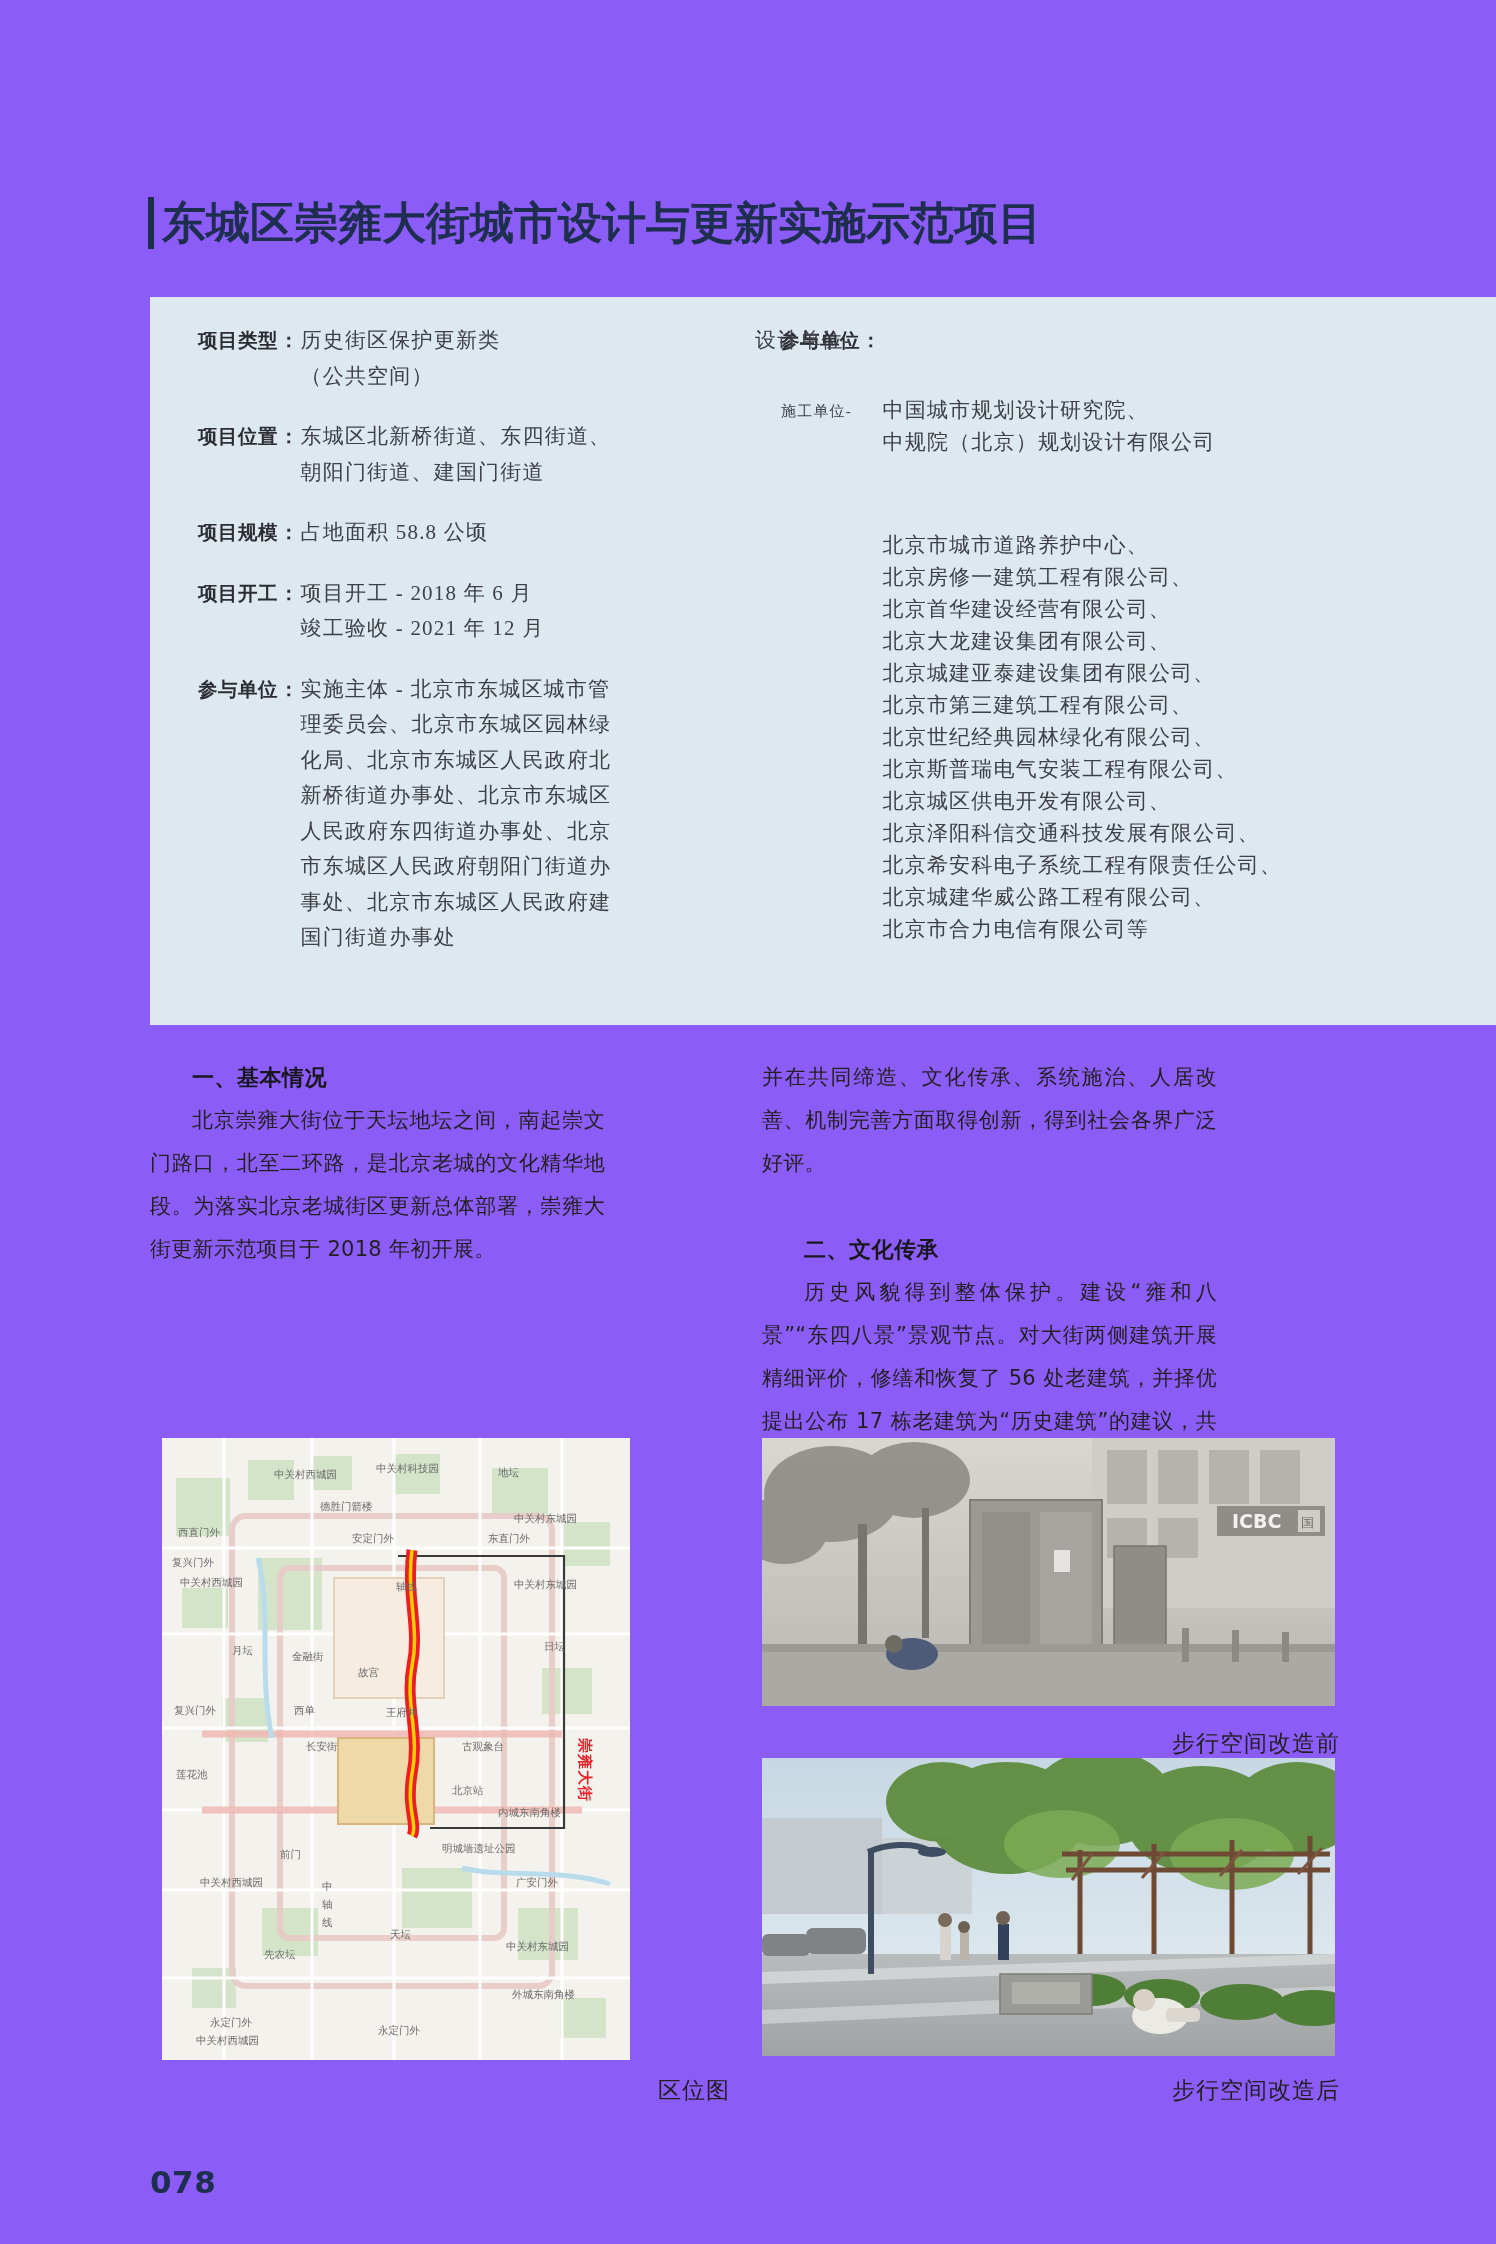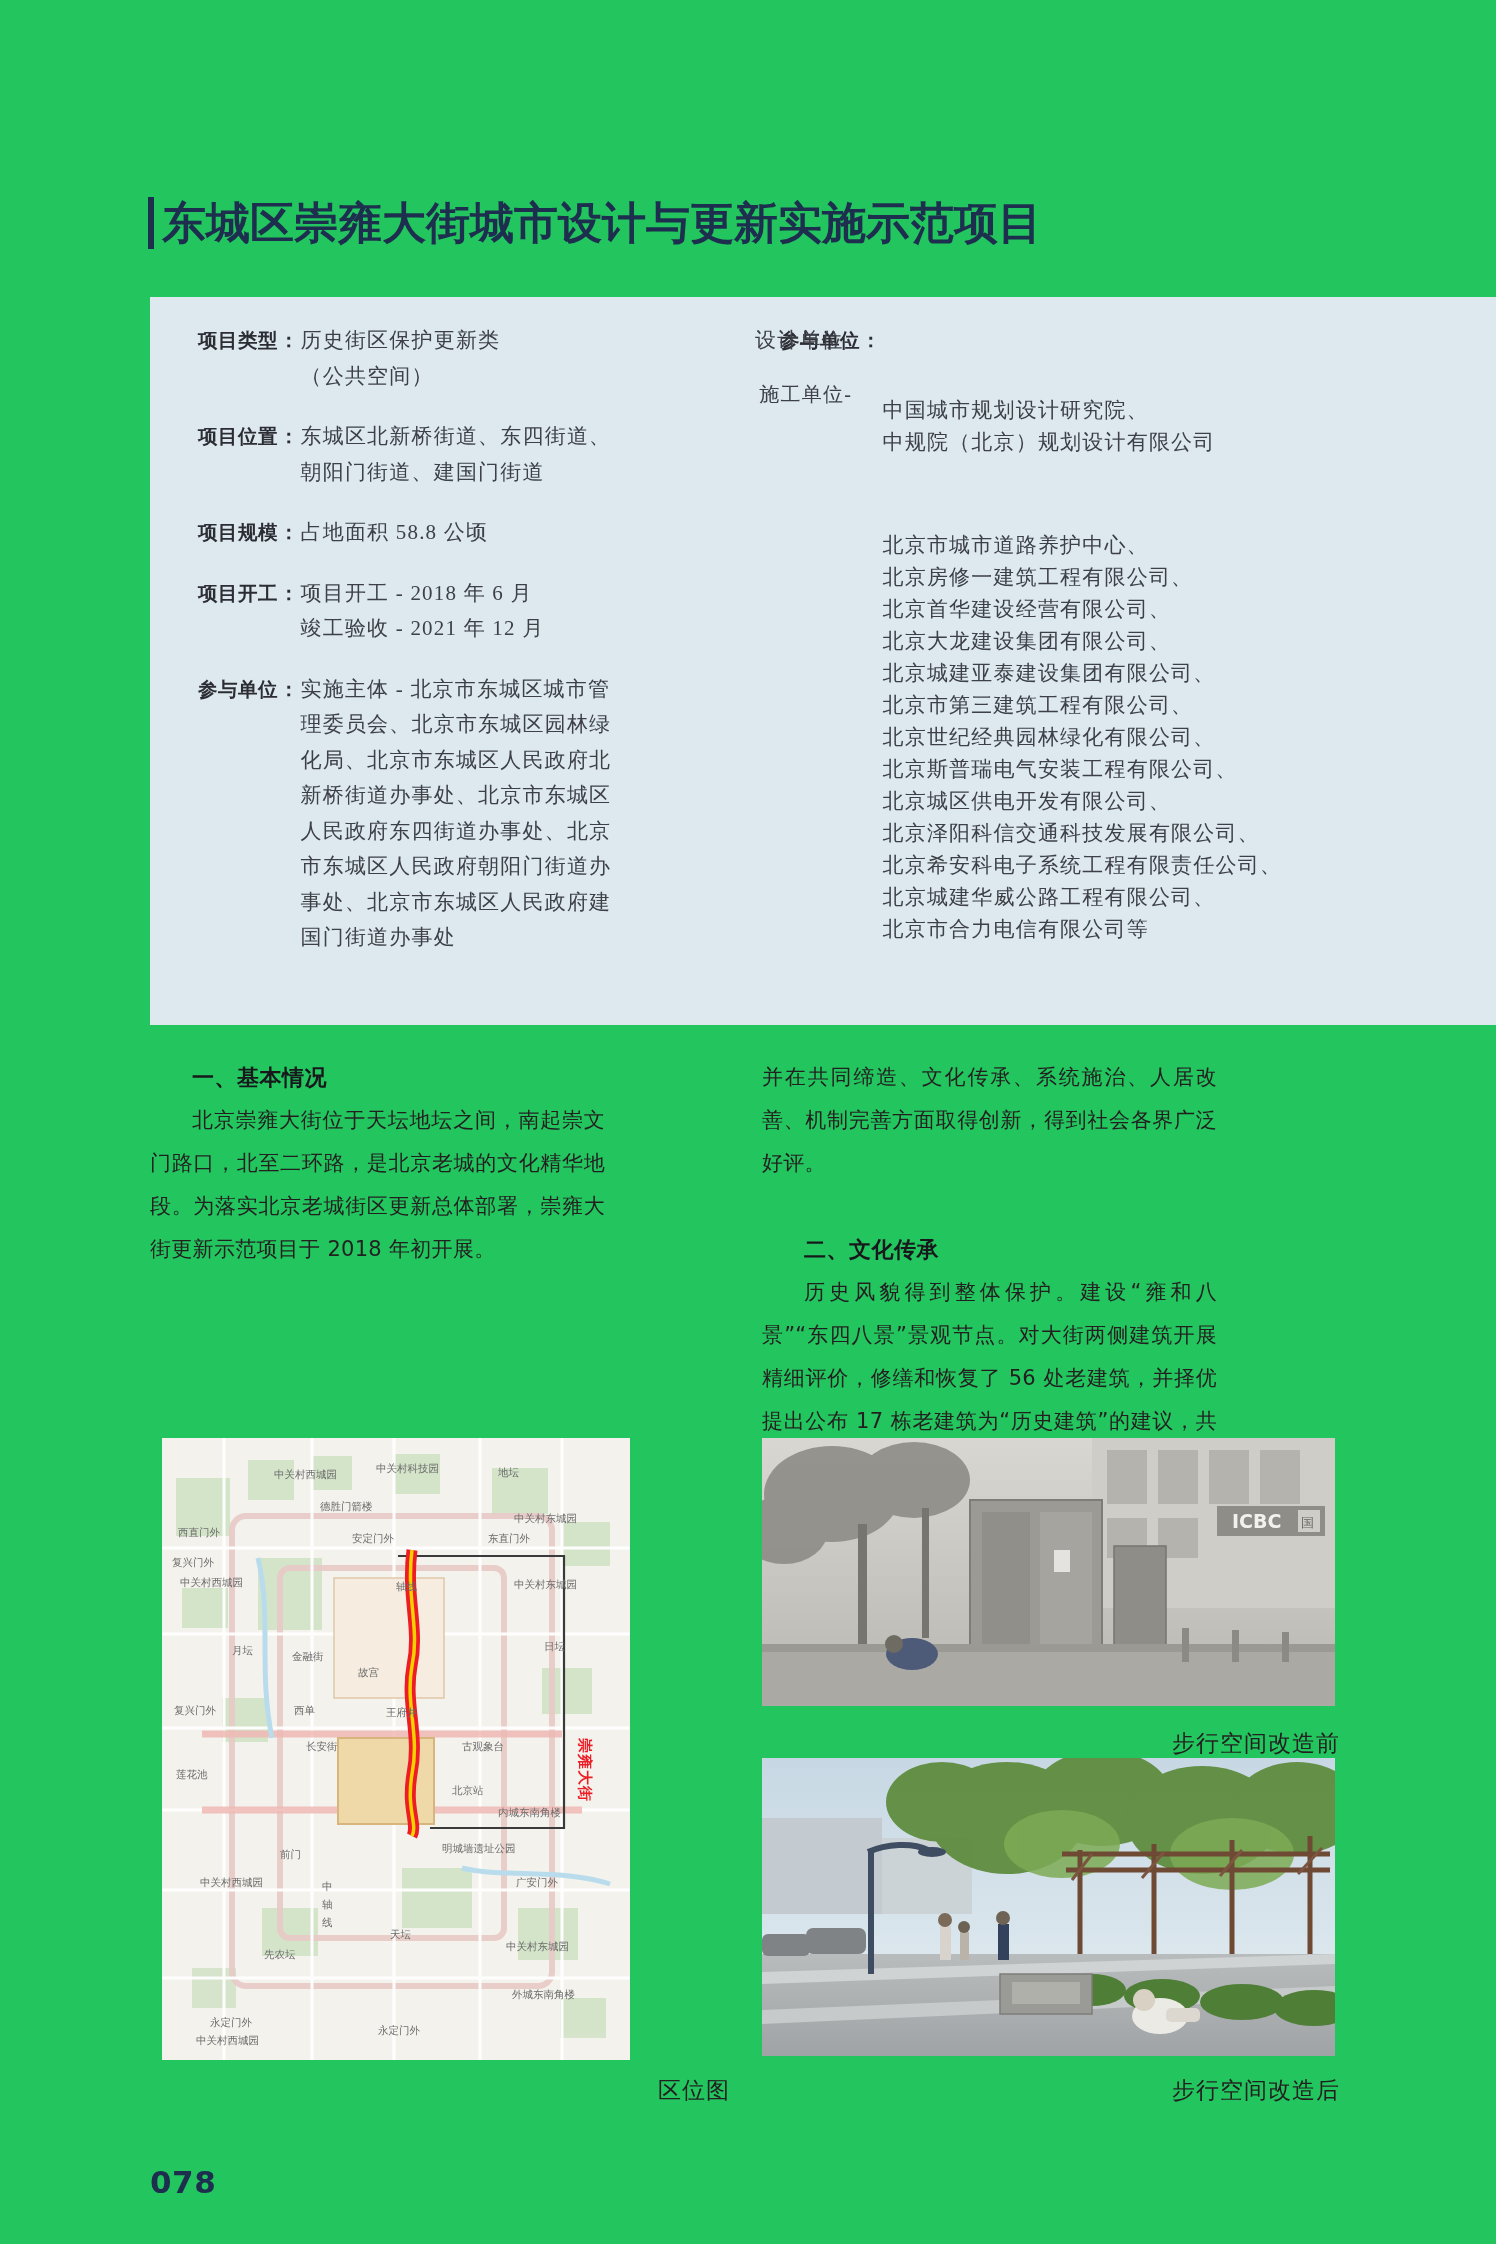--- a/index.html
+++ b/index.html
@@ -13,21 +13,21 @@
     position: relative;
     font-family: "Liberation Serif", "DejaVu Serif", serif;
     color: #231f20;
     overflow: hidden;
   }
   .page {
     position: absolute;
     left: 0; top: 0;
     width: 1496px;
     height: 2244px;
-    background: #22c55e;
+    background: #8b5cf6;
   }
 
   
   .title-row {
     position: absolute;
     left: 148px;
     top: 192px;
     display: flex;
     align-items: center;
     height: 62px;
@@ -276,21 +276,21 @@
 北京市合力电信有限公司等</div>
           </div>
 
         </div>
       </div>
 
       <div style="position:absolute;left:0;top:0;width:100%;height:0;">
         <div style="position:absolute;left:-58px;top:0px;width:170px;text-align:right;font-size:21px;line-height:35.5px;letter-spacing:1.2px;color:#3e4048;">
           <span>设计单位</span><span>-</span>
         </div>
-        <div style="position:absolute;left:-58px;top:54px;width:170px;text-align:right;font-size:20px;line-height:35.5px;letter-spacing:1.2px;color:#3e4048;">
+        <div style="position:absolute;left:-58px;top:71px;width:170px;text-align:right;font-size:15px;line-height:35.5px;letter-spacing:1.2px;color:#3e4048;">
           <span>施工单位</span><span>-</span>
         </div>
       </div>
 
     </div>
   </div>
 
   <div class="body-col left">
     <div class="sec-head">一、基本情况</div>
     <p class="para">北京崇雍大街位于天坛地坛之间，南起崇文门路口，北至二环路，是北京老城的文化精华地段。为落实北京老城街区更新总体部署，崇雍大街更新示范项目于 2018 年初开展。</p>

